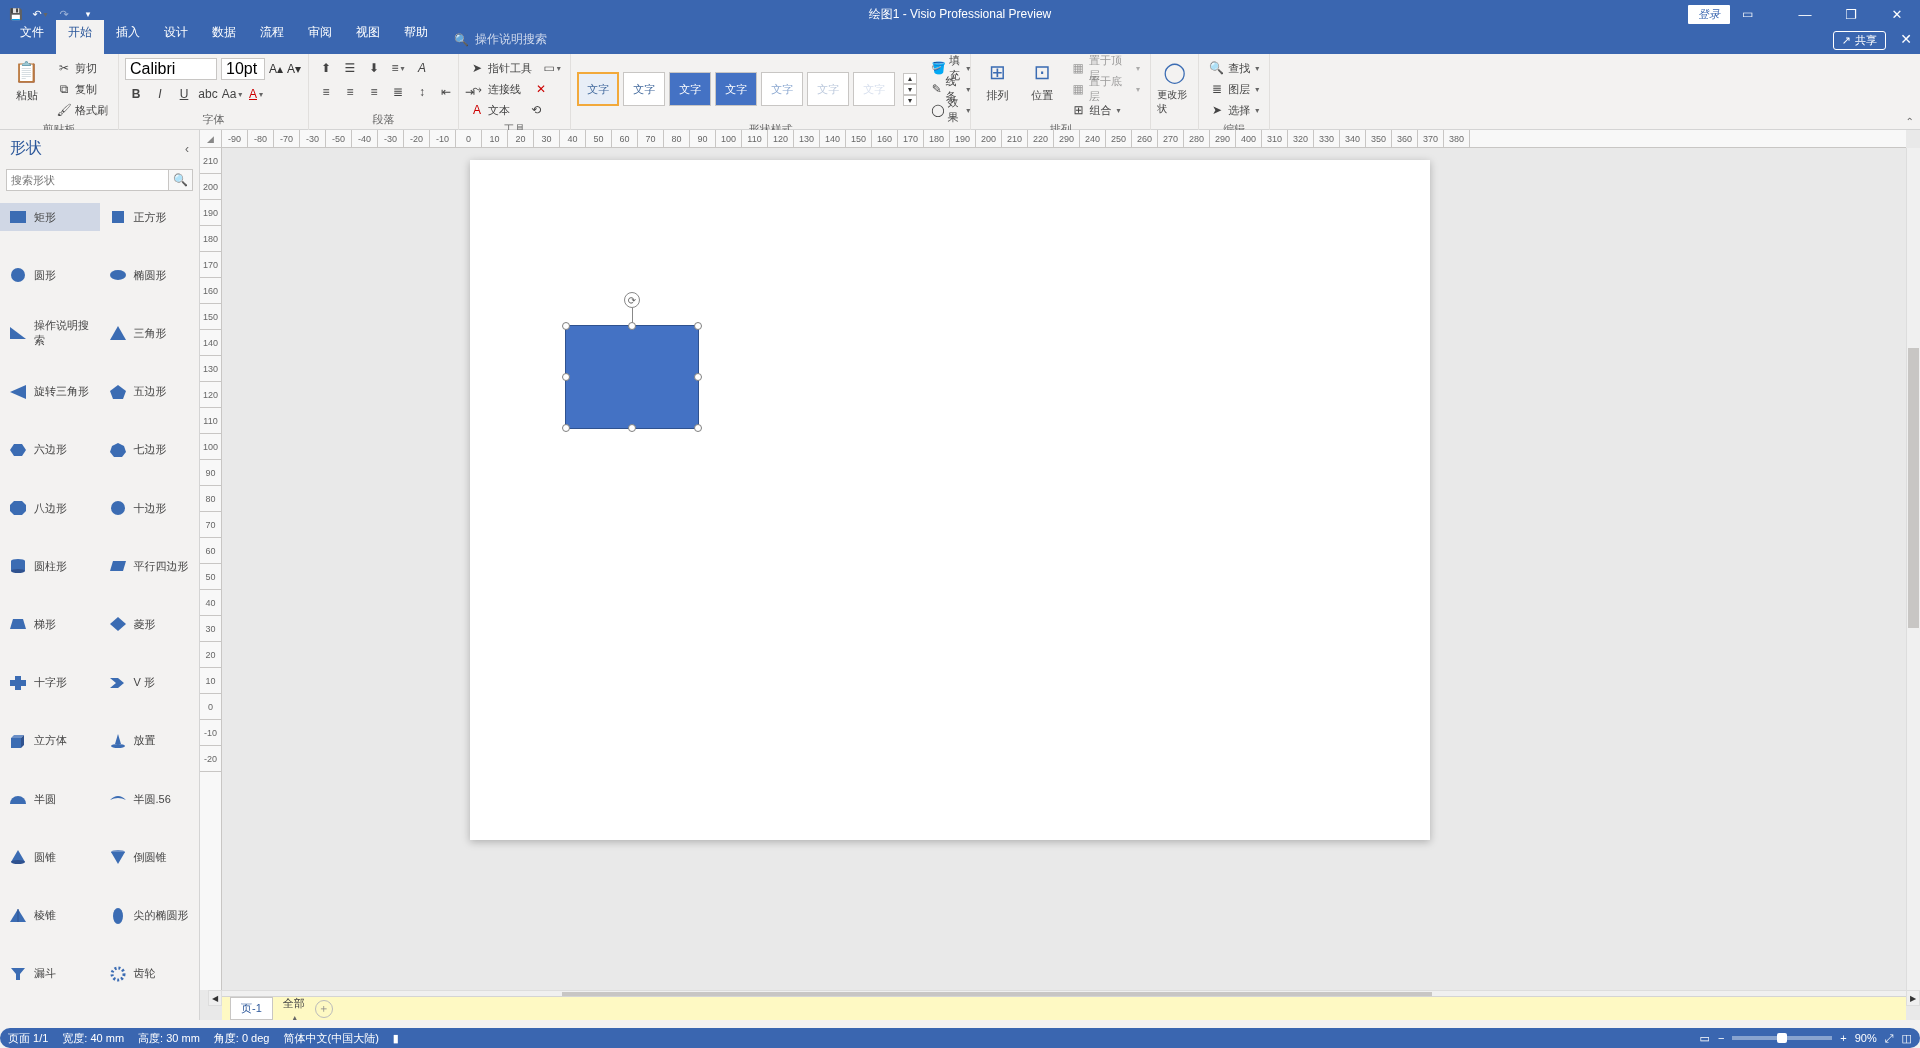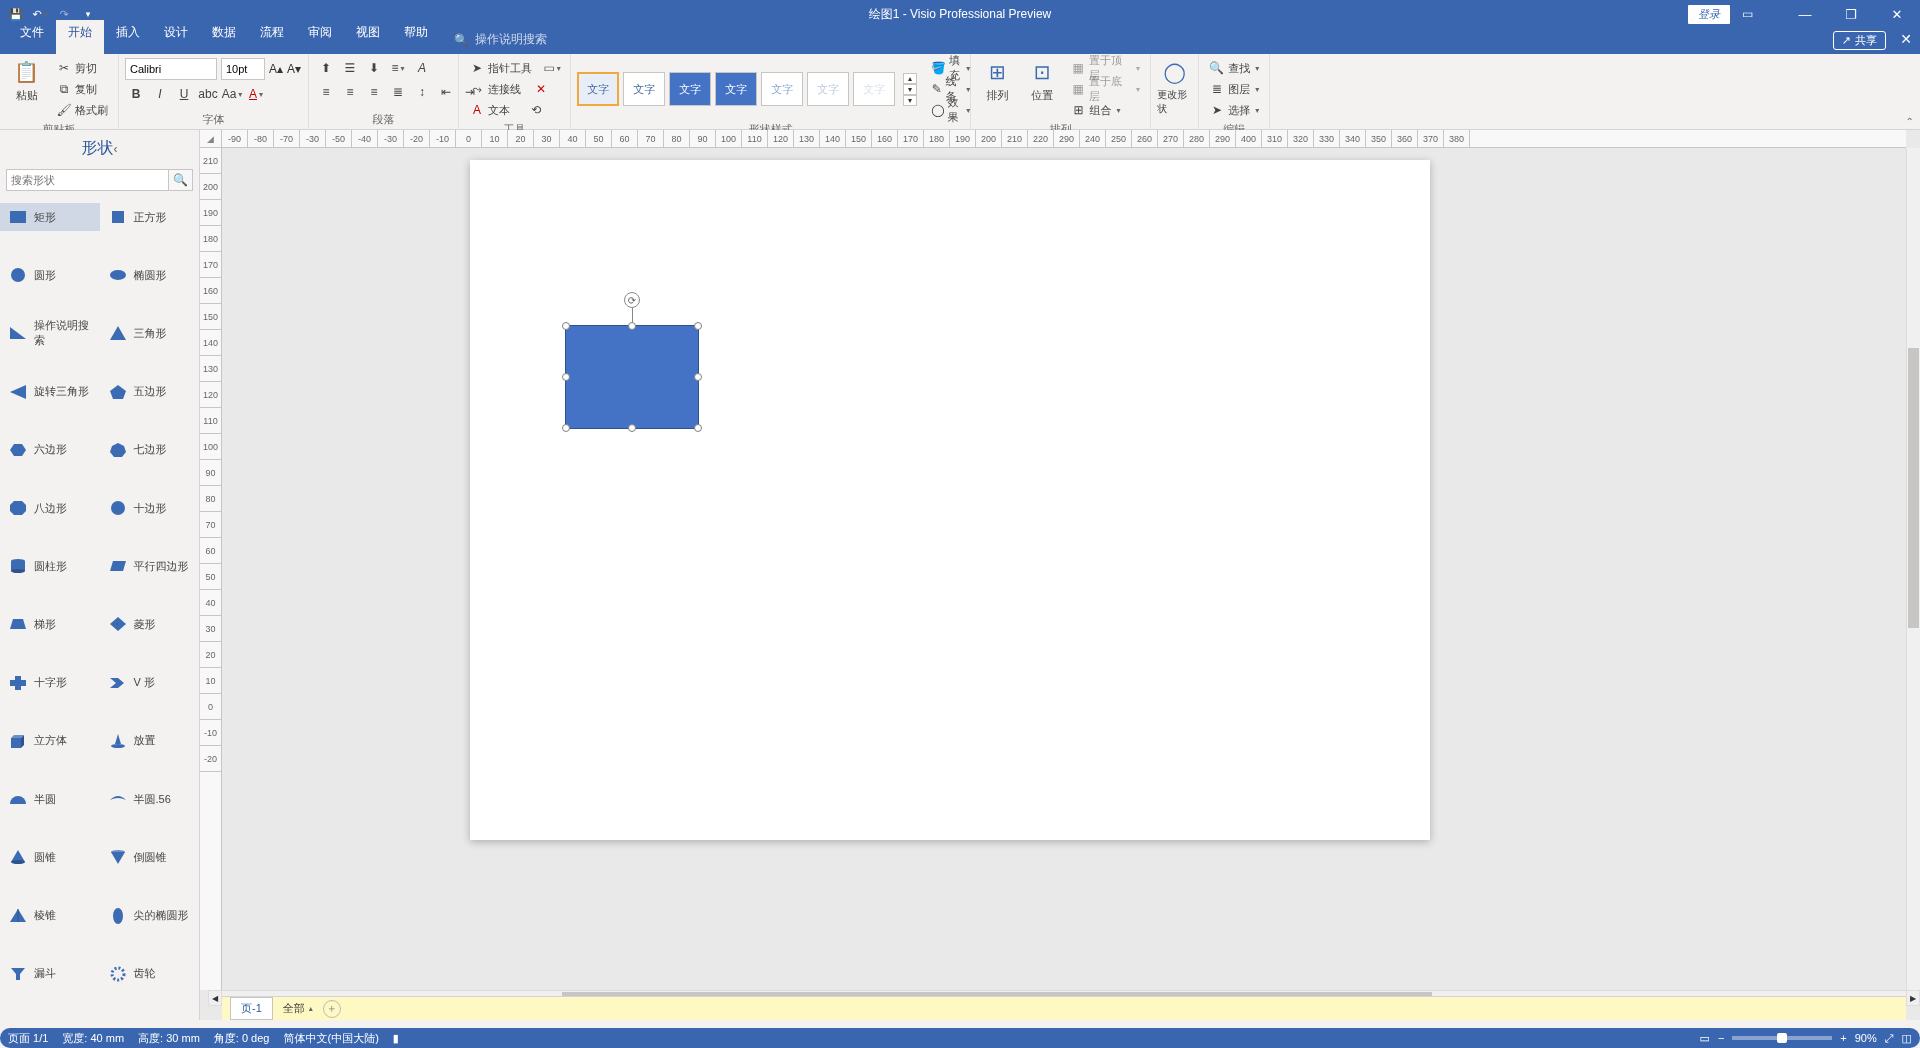--- a/index.html
+++ b/index.html
@@ -26,41 +26,41 @@
 
 .ribbon { height:76px; background:#f3f2f1; border-bottom:1px solid #d4d4d4; display:flex; position:relative;}
 .group { border-right:1px solid #e1dfdd; display:flex; flex-direction:column; justify-content:space-between; padding:4px 6px 0; height:76px;}
 .group .content { display:flex; align-items:flex-start; gap:4px; flex:1;}
 .group .label { text-align:center; font-size:11px; color:#666; padding:2px 0 3px; position:relative;}
 .smallbtn { height:20px; padding:0 4px; display:flex; align-items:center; gap:3px; font-size:11px; color:#444; cursor:pointer;}
 .smallbtn .glyph { width:16px; height:16px; display:flex; align-items:center; justify-content:center; font-size:12px;}
 .bigbtn { width:42px; display:flex; flex-direction:column; align-items:center; justify-content:center; gap:2px; font-size:11px; color:#444; cursor:pointer;}
 .bigbtn .glyph { width:28px; height:28px; display:flex; align-items:center; justify-content:center; font-size:20px; color:#3b6cb3;}
 .dd { font-size:8px; color:#666; margin-left:2px;}
-select.fake, .combo { height:22px; border:1px solid #c8c6c4; background:#fff; font-size:11px; padding:0 4px; }
+select.fake, .combo { height:22px; border:1px solid #c8c6c4; background:#fff; font-size:16px; padding:0 4px; }
 .iconrow { display:flex; gap:2px;}
 .iconrow .ib { width:22px; height:20px; display:flex; align-items:center; justify-content:center; font-size:12px; color:#444; cursor:pointer;}
 
 .stylebox { width:42px; height:34px; border:1px solid #c8c6c4; background:#fff; display:flex; align-items:center; justify-content:center; font-size:11px; color:#41699d; cursor:pointer;}
 .stylebox.sel { border:2px solid #f2a93b; background:#e8eef7;}
 .stylebox.fill1{ background:#4472c4; color:#fff;}
 .stylebox.fill2{ background:#4472c4; color:#fff;}
 .stylebox.fill3{ background:#fff; color:#8aa7d0;}
 .stylebox.fill4{ background:#fff; color:#bcc9dd;}
 .stylebox.fill5{ background:#fff; color:#d8e0ee;}
 .stylegallery { display:flex; gap:4px; align-items:center;}
 .stylegallery .scroll { display:flex; flex-direction:column; margin-left:4px;}
 .stylegallery .scroll div{ width:14px; height:11px; border:1px solid #c8c6c4; font-size:8px; display:flex;align-items:center;justify-content:center; background:#fff;}
 
 .collapse-caret { position:absolute; right:6px; bottom:2px; font-size:10px; color:#666;}
 
 
 .body { position:absolute; top:130px; bottom:28px; left:0; right:0; display:flex;}
 .shapespane { width:200px; background:#f3f2f1; border-right:1px solid #d4d4d4; display:flex; flex-direction:column;}
-.shapespane .hdr { display:flex; align-items:center; justify-content:center; padding:8px 10px 6px; }
+.shapespane .hdr { display:flex; align-items:center; justify-content:space-between; padding:8px 10px 6px; }
 .shapespane .hdr h3 { font-size:16px; font-weight:400; color:#2b579a;}
 .shapespane .srch { margin:4px 6px; display:flex;}
 .shapespane .srch input { flex:1; height:22px; border:1px solid #c8c6c4; padding:0 4px; font-size:11px;}
 .shapespane .srch .go { width:24px; height:22px; border:1px solid #c8c6c4; border-left:none; background:#f7f7f7; display:flex;align-items:center;justify-content:center;}
 .catlist { margin-top:8px;}
 .catlist .cat { padding:3px 10px; font-size:11px; color:#444; cursor:pointer; display:flex; align-items:center; gap:6px;}
 .catlist .cat.active { background:#d0d7e5;}
 .shapesgrid { flex:1; overflow:auto; padding:8px 0; display:grid; grid-template-columns:1fr 1fr; gap:6px 0;}
 .shapeitem { display:flex; align-items:center; gap:6px; padding:2px 8px; font-size:11px; color:#444; cursor:grab; height:28px;}
 .shapeitem.sel { background:#d0d7e5;}
@@ -83,21 +83,21 @@
 
 .vscroll { position:absolute; top:18px; right:0; bottom:30px; width:14px; background:#f0f0f0; border-left:1px solid #ddd;}
 .vscroll .thumb{ position:absolute; left:1px; right:1px; top:200px; height:280px; background:#c8c6c4;}
 .hscroll-area { position:absolute; left:22px; right:14px; bottom:14px; height:16px; background:#f0f0f0; border-top:1px solid #ddd;}
 .hscroll-area .thumb{ position:absolute; top:1px; bottom:1px; left:340px; width:870px; background:#c8c6c4;}
 .hscroll-btn { position:absolute; width:14px; height:16px; bottom:14px; background:#efefef; border:1px solid #ddd; font-size:8px; display:flex;align-items:center;justify-content:center;}
 
 
 .pagetabs { position:absolute; left:22px; right:14px; bottom:0; height:24px; background:#fef9c3; border-top:1px solid #d4d4d4; display:flex; align-items:center; gap:10px; padding-left:8px; font-size:11px;}
 .pagetabs .ptab { padding:3px 10px; background:#fff; border:1px solid #c8c6c4; color:#2b579a;}
-.pagetabs .all { color:#444; display:flex; align-items:center; gap:2px;}
+.pagetabs .all { color:#444; display:flex; align-items:center; gap:2px;flex-direction:column;}
 .pagetabs .add { width:18px;height:18px;border:1px solid #bbb;border-radius:50%;display:flex;align-items:center;justify-content:center;color:#888;}
 .status { position:absolute; left:0; right:0; bottom:0; height:20px; background:#3a66b0; color:#fff; font-size:11px; display:flex; align-items:center; padding:0 8px; gap:14px;border-radius:10px;}
 .status .right { margin-left:auto; display:flex; align-items:center; gap:8px;}
 .zoomslider { width:100px; height:4px; background:rgba(255,255,255,.4); position:relative;}
 .zoomslider .knob{ position:absolute; top:-3px; left:45px; width:10px;height:10px; background:#fff; border-radius:2px;} 
 
 </style>
 </head>
 <body>
 

